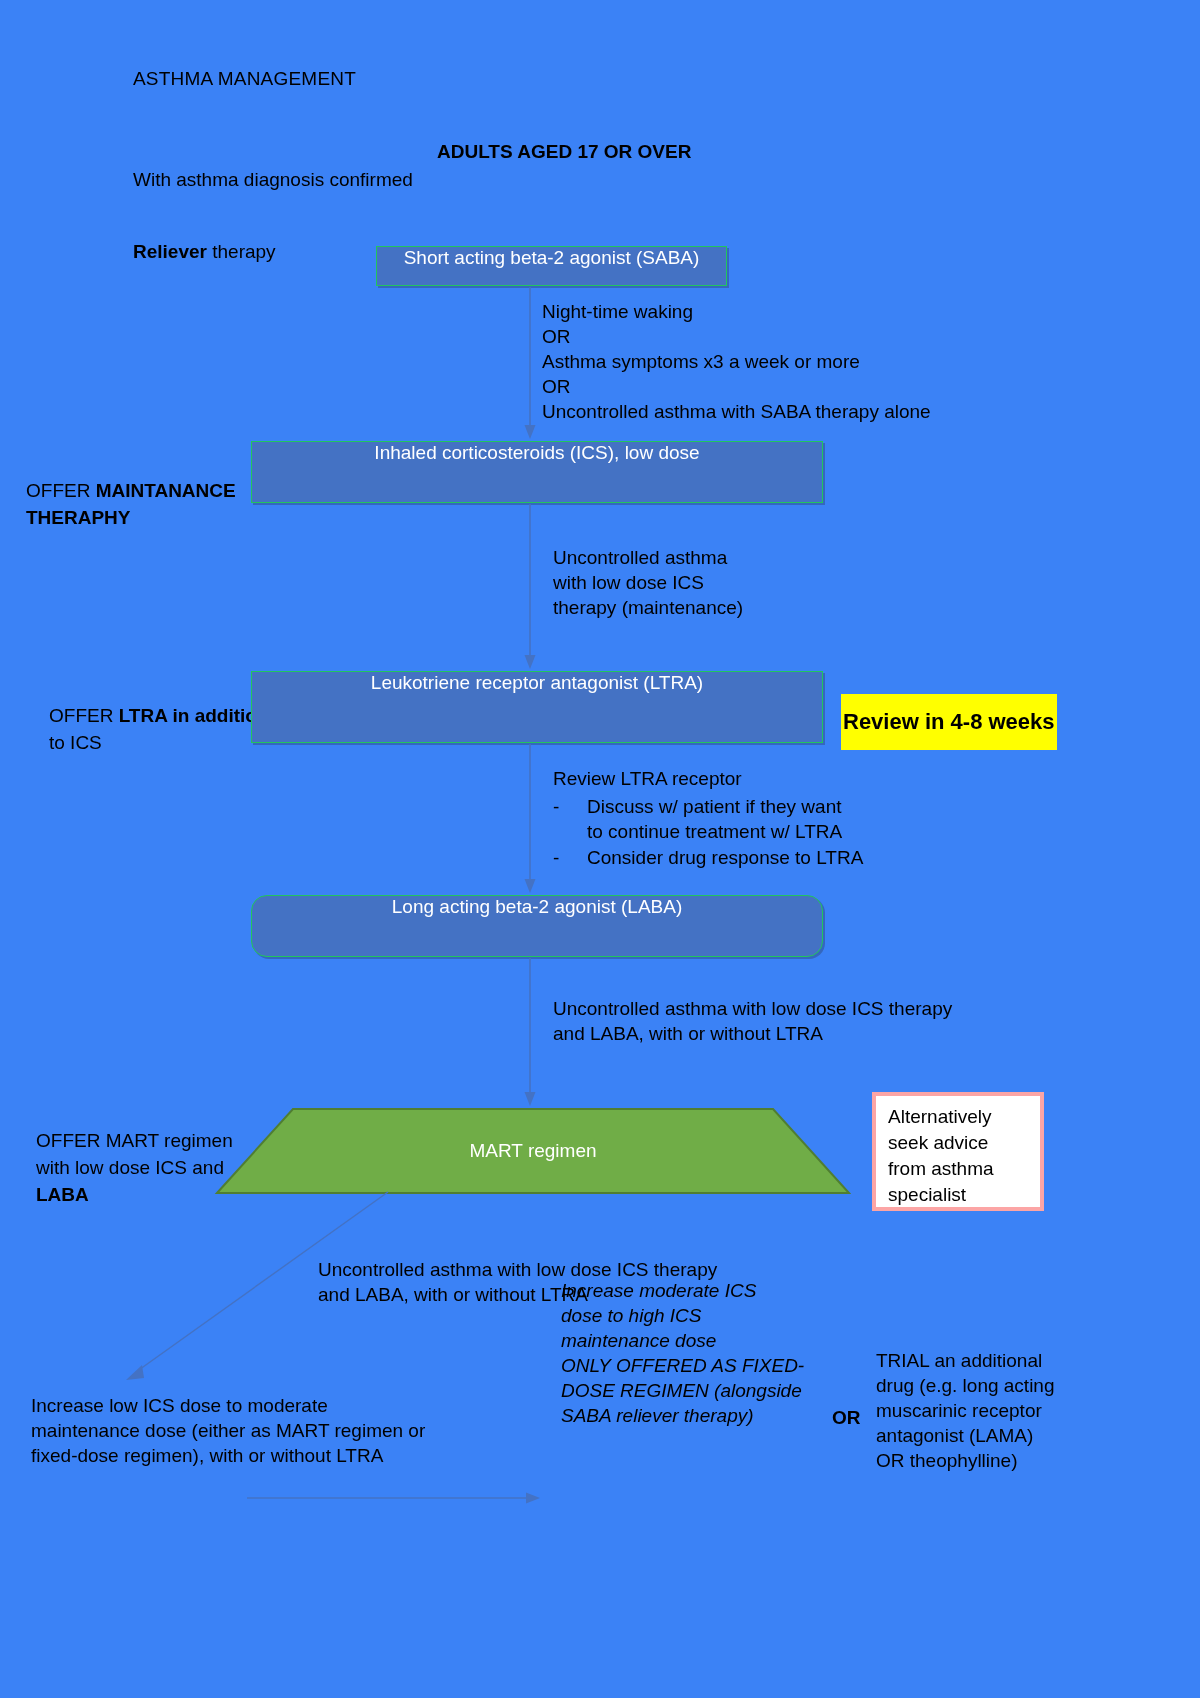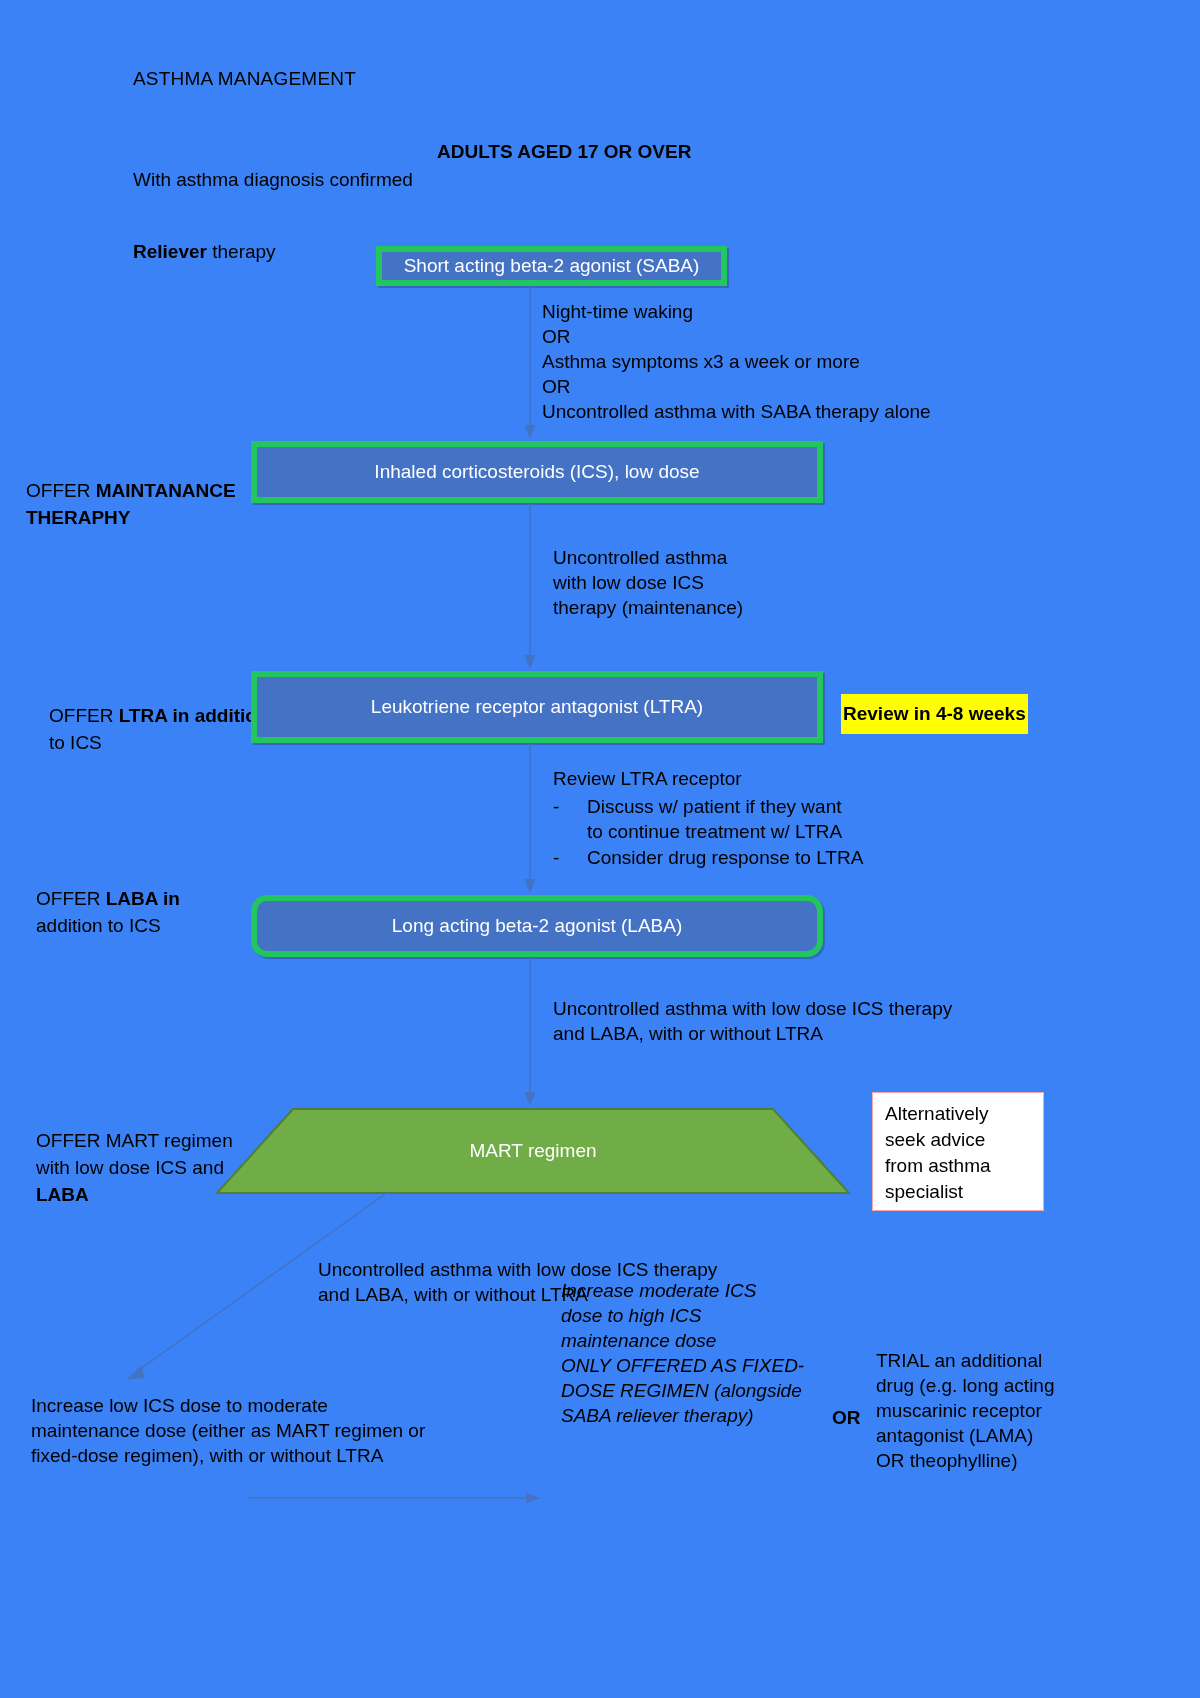--- a/index.html
+++ b/index.html
@@ -22,25 +22,25 @@
 
   
   .t       { font-size: 19px; line-height: 25px; color: #000; white-space: pre-line; }
   .t-b     { font-weight: bold; }
   .title   { font-size: 19px; letter-spacing: .2px; }
   .hdr-bold{ font-size: 19px; font-weight: bold; }
 
   
   .procbox {
     background: #4472C4;
-    border: 6px solid #22c55e;
+    border: 1px solid #22c55e;
     box-shadow: 2px 2px 0 0 rgba(47,82,143,.55);
     color: #ffffff;
     display: flex;
-    align-items: center;
+    align-items: flex-start;
     justify-content: center;
     font-size: 19px;
     text-align: center;
     box-sizing: border-box;
   }
 
   
   .trapwrap { position: absolute; }
   .trapwrap svg { display: block; }
   .trap-label {
@@ -48,35 +48,35 @@
     left: 0; right: 0; top: 50%;
     transform: translateY(-50%);
     text-align: center;
     color: #ffffff;
     font-size: 19px;
     pointer-events: none;
   }
 
   
   .notebox {
-    border: 1px solid #fca5a5;
+    border: 4px solid #fca5a5;
     box-sizing: border-box;
     font-size: 19px;
     line-height: 26px;
     padding: 8px 10px 8px 12px;
     background: #ffffff;
     white-space: pre-line;
   }
 
   
   .highlight {
     background: #FFFF00;
     font-weight: bold;
-    font-size: 19px;
-    padding: 8px 2px;
+    font-size: 22px;
+    padding: 16px 2px;
     display: inline-block;
     line-height: 24px;
   }
 
   
   .conn { position: absolute; }
   .conn svg { display: block; overflow: visible; }
 
   .bullet-row { display: flex; gap: 0; }
   .bullet-dash { width: 34px; flex: none; }
@@ -161,24 +161,20 @@
       <span class="bullet-dash">-</span>
       <span class="bullet-text">Discuss w/ patient if they want
 to continue treatment w/ LTRA</span>
     </div>
     <div class="t bullet-row" style="margin-top:1px;">
       <span class="bullet-dash">-</span>
       <span class="bullet-text">Consider drug response to LTRA</span>
     </div>
   </div>
 
-  <div class="abs t" style="left:36px; top:858px; width:220px; line-height:27px;">
-    <span>OFFER </span><span class="t-b">LABA in</span><span style="white-space:pre-line;">
-addition to ICS</span>
-  </div>
 
   <div class="abs procbox" style="left:251px; top:895px; width:572px; height:62px;border-radius:16px;">
     <span>Long acting beta-2 agonist (LABA)</span>
   </div>
 
   <div class="conn" style="left:522px; top:958px; width:16px; height:150px;">
     <svg width="16" height="150" viewBox="0 0 16 150">
       <line x1="8" y1="0" x2="8" y2="136" stroke="#4472C4" stroke-width="1.6"></line>
       <polygon points="8,148 2.5,134 13.5,134" fill="#4472C4"></polygon>
     </svg>

